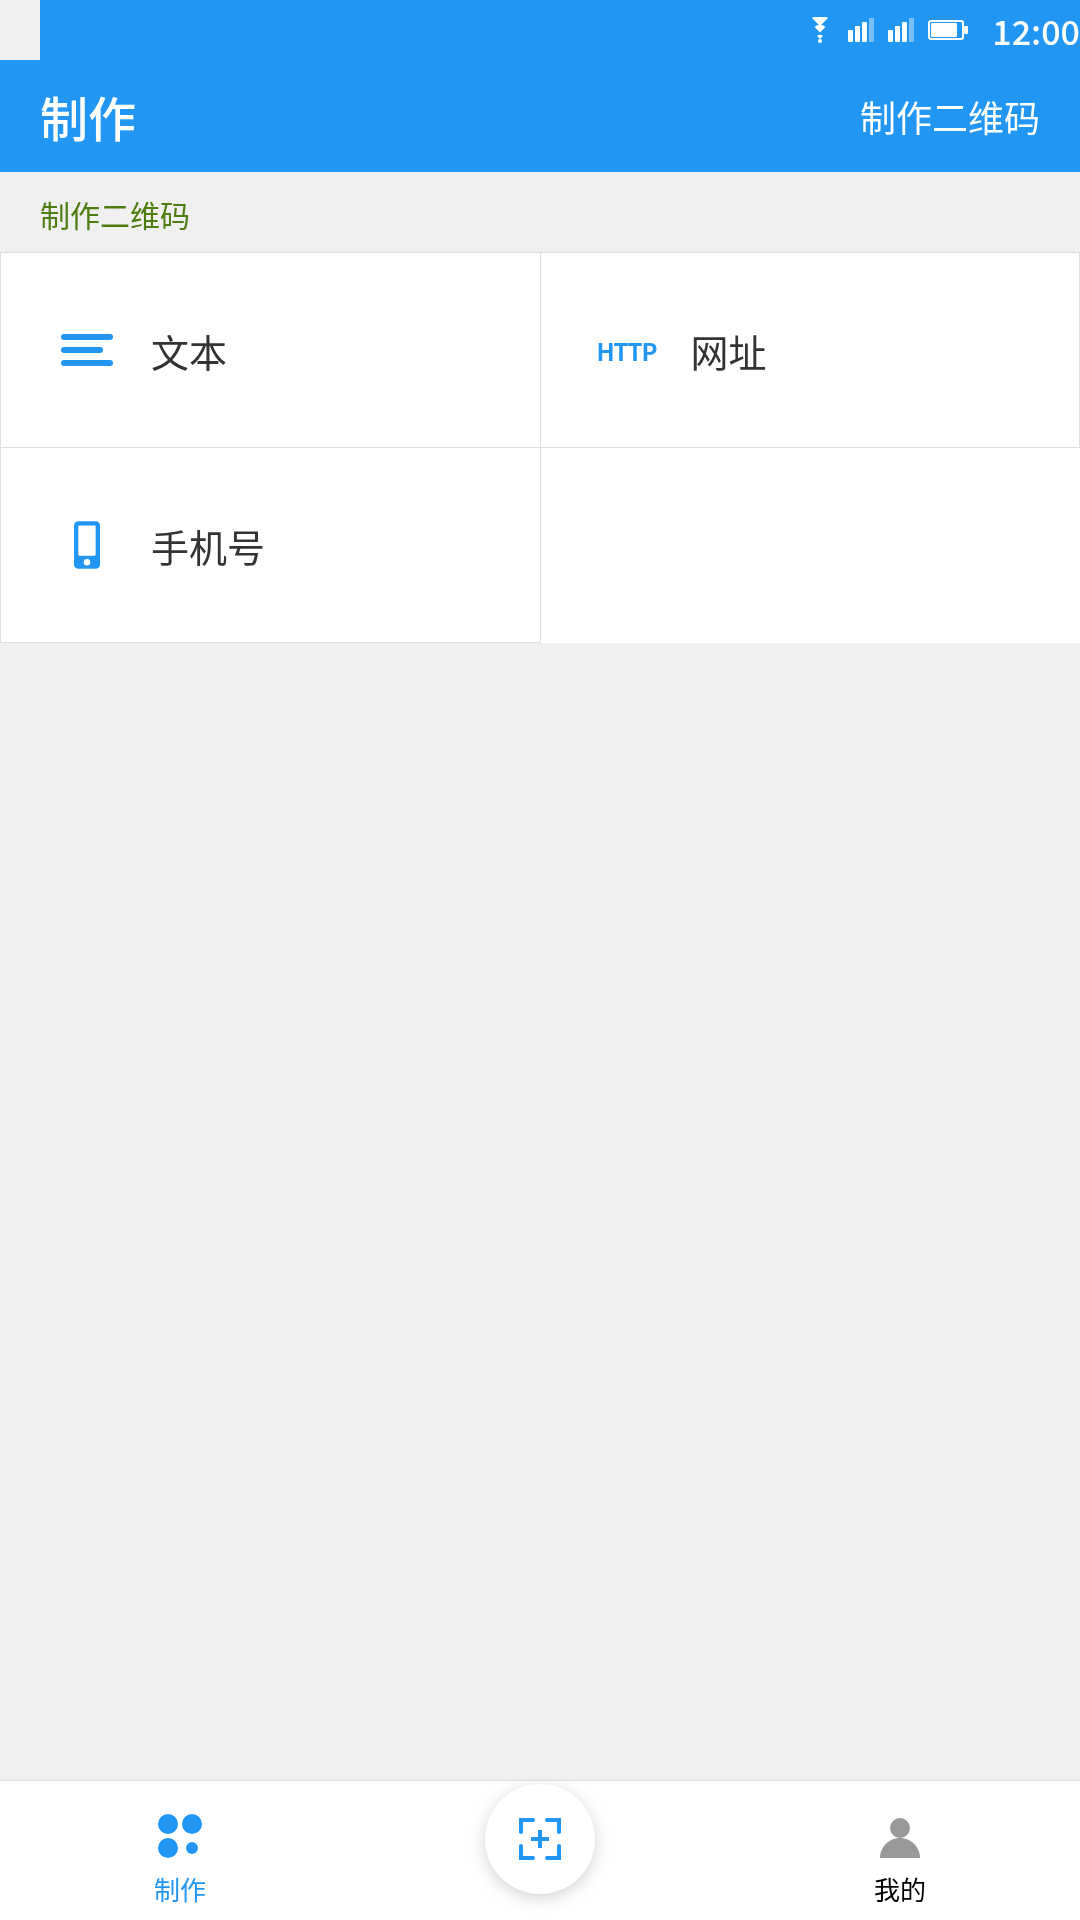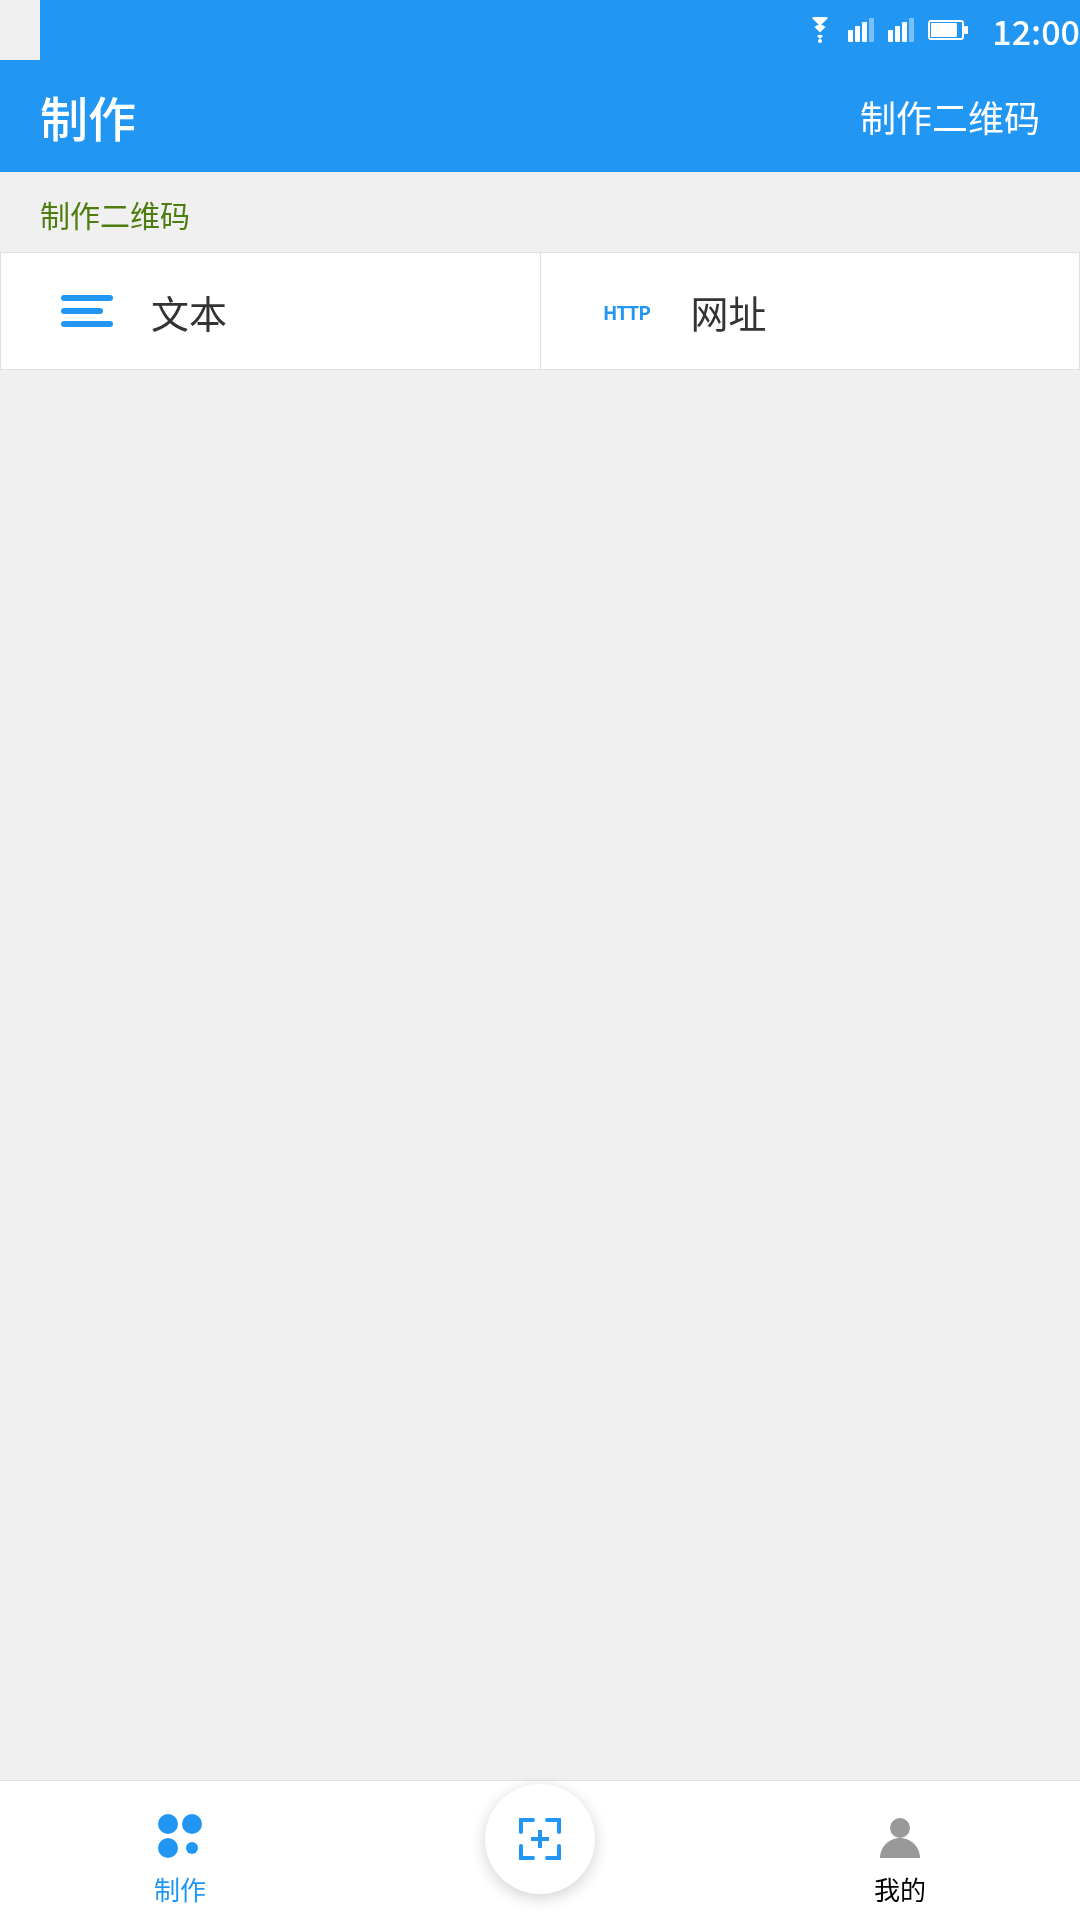--- a/index.html
+++ b/index.html
@@ -70,21 +70,21 @@
       background: white;
       display: grid;
       grid-template-columns: 1fr 1fr;
       border-top: 1px solid #e0e0e0;
       border-left: 1px solid #e0e0e0;
     }
 
     .grid-item {
       display: flex;
       align-items: center;
-      padding: 22px 50px;
+      padding: 61px 50px;
       border-right: 1px solid #e0e0e0;
       border-bottom: 1px solid #e0e0e0;
       cursor: pointer;
       background: white;
       gap: 28px;
     }
 
     .item-icon {
       width: 72px;
       height: 72px;
@@ -111,21 +111,21 @@
       display: block;
       height: 6px;
       background: #2196F3;
       border-radius: 3px;
     }
     .icon-text-lines span:nth-child(1) { width: 52px; }
     .icon-text-lines span:nth-child(2) { width: 42px; }
     .icon-text-lines span:nth-child(3) { width: 52px; }
 
     .icon-http {
-      font-size: 19px;
+      font-size: 24px;
       font-weight: 700;
       color: #2196F3;
       letter-spacing: -1px;
     }
 
     
     .empty-area {
       flex: 1;
       background: #f0f0f0;
     }
@@ -242,20 +242,30 @@
       <span class="item-label">文本</span>
     </div>
 
     <div class="grid-item">
       <div class="item-icon">
         <span class="icon-http">HTTP</span>
       </div>
       <span class="item-label">网址</span>
     </div>
 
+    <div class="grid-item">
+      <div class="item-icon">
+        <svg viewBox="0 0 48 48" width="52" height="52" fill="#2196F3">
+          <rect x="12" y="2" width="24" height="44" rx="4" ry="4"></rect>
+          <rect x="16" y="6" width="16" height="28" rx="1" fill="white"></rect>
+          <circle cx="24" cy="40" r="3" fill="white"></circle>
+        </svg>
+      </div>
+      <span class="item-label">手机号</span>
+    </div>
 
 
 
 
 
 
   </div>
 
   <div class="empty-area"></div>
 </div>

